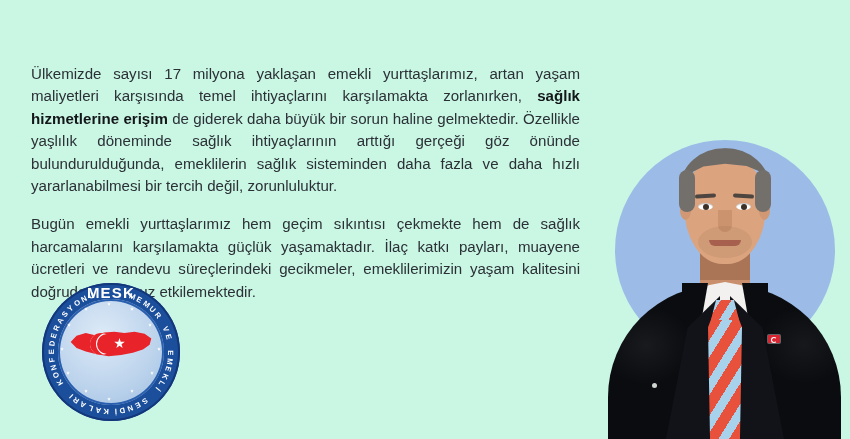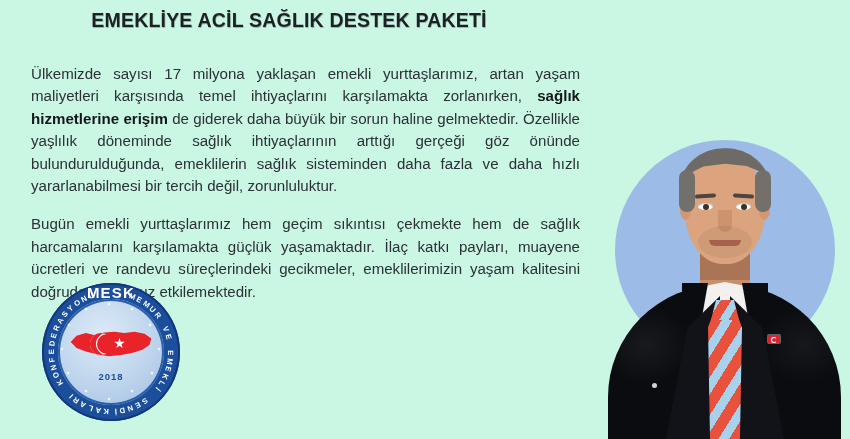--- a/index.html
+++ b/index.html
@@ -440,21 +440,20 @@
     color: #ffffff;
     transform-origin: 0 0;
     white-space: pre;
   }
 </style>
 </head>
 <body>
 
 <div class="card">
 
-  <div class="title">EMEKLİYE ACİL SAĞLIK DESTEK PAKETİ</div>
 
   <div class="body-text">
     <p><span class="para-inner">Ülkemizde sayısı 17 milyona yaklaşan emekli yurttaşlarımız, artan yaşam maliyetleri karşısında temel ihtiyaçlarını karşılamakta zorlanırken, </span><b>sağlık hizmetlerine erişim</b><span class="para-inner"> de giderek daha büyük bir sorun haline gelmektedir. Özellikle yaşlılık döneminde sağlık ihtiyaçlarının arttığı gerçeği göz önünde bulundurulduğunda, emeklilerin sağlık sisteminden daha fazla ve daha hızlı yararlanabilmesi bir tercih değil, zorunluluktur.</span></p>
     <p>Bugün emekli yurttaşlarımız hem geçim sıkıntısı çekmekte hem de sağlık harcamalarını karşılamakta güçlük yaşamaktadır. İlaç katkı payları, muayene ücretleri ve randevu süreçlerindeki gecikmeler, emeklilerimizin yaşam kalitesini doğrudan olumsuz etkilemektedir.</p>
   </div>
 
   <div class="logo">
     <div class="logo-ring"></div>
 
     <div class="ring-text">
@@ -516,21 +515,20 @@
       <i style="left:2px; top:48px;"></i>
       <i style="left:9px; top:24px;"></i>
       <i style="left:26px; top:8px;"></i>
     </div>
 
     <div class="logo-map"></div>
     <div class="logo-crescent"></div>
     <div class="logo-star"></div>
 
     <div class="logo-top-text">MESK</div>
-    <div class="logo-year">2018</div>
   </div>
 
   <div class="portrait-wrap">
     <div class="portrait-circle"></div>
 
     <div class="person">
       <div class="neck"></div>
       <div class="neck-shade"></div>
 
       <div class="head"></div>

